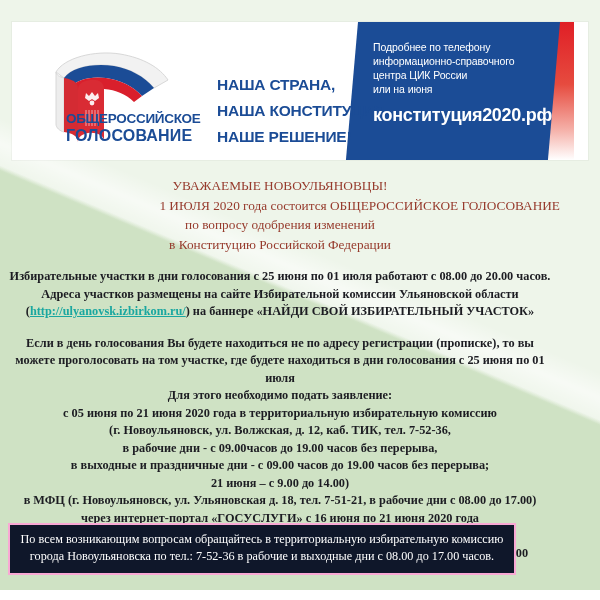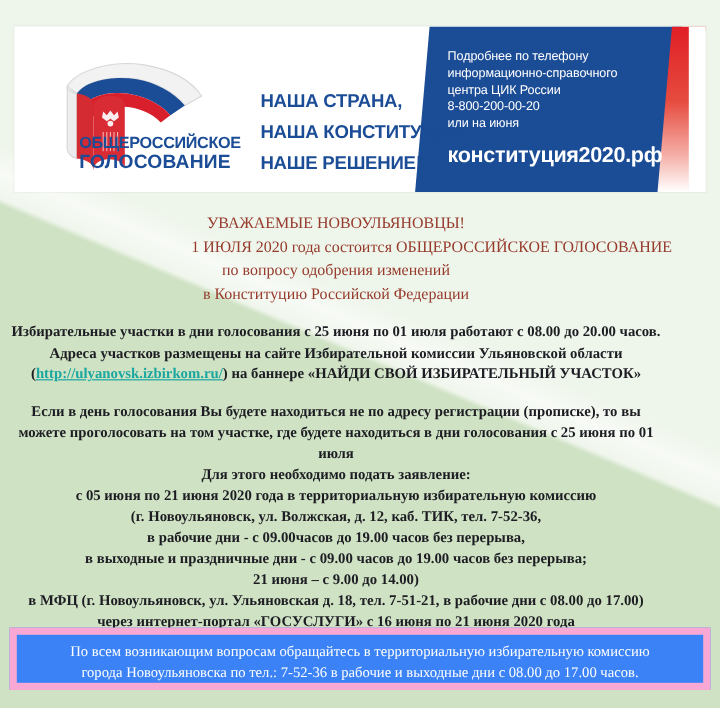--- a/index.html
+++ b/index.html
@@ -155,23 +155,23 @@
 
   .link {
     color: #1aa7a0;
     text-decoration: underline;
   }
 
   
   .footer-box {
     position: absolute;
     left: 8px; top: 523px;
-    width: 584px; height: 52px;
-    background: #3b82f6;
-    border: 6px solid #f9a8d4;
+    width: 508px; height: 52px;
+    background: #0f172a;
+    border: 2px solid #f9a8d4;
     box-sizing: border-box;
   }
   .footer-text {
     color: #ffffff;
     font-size: 12.2px;
     line-height: 17px;
     text-align: center;
     padding-top: 6px;
   }
   .footer-text p { margin: 0; }
@@ -228,21 +228,20 @@
     <div class="slogan">
       <span>НАША СТРАНА,</span>
       <span>НАША КОНСТИТУЦИЯ,</span>
       <span>НАШЕ РЕШЕНИЕ!</span>
     </div>
 
     <div class="banner-blue-text">
       <div>Подробнее по телефону</div>
       <div>информационно-справочного</div>
       <div>центра ЦИК России</div>
-      <div>8-800-200-00-20</div>
       <div>или на июня</div>
       <div class="banner-site">конституция2020.рф</div>
     </div>
   </div>
 
   <div class="content">
 
     <div class="headline">
       <span class="h-l1">УВАЖАЕМЫЕ НОВОУЛЬЯНОВЦЫ!</span>
       <span class="h-l2">1 ИЮЛЯ 2020 года состоится ОБЩЕРОССИЙСКОЕ ГОЛОСОВАНИЕ</span>

